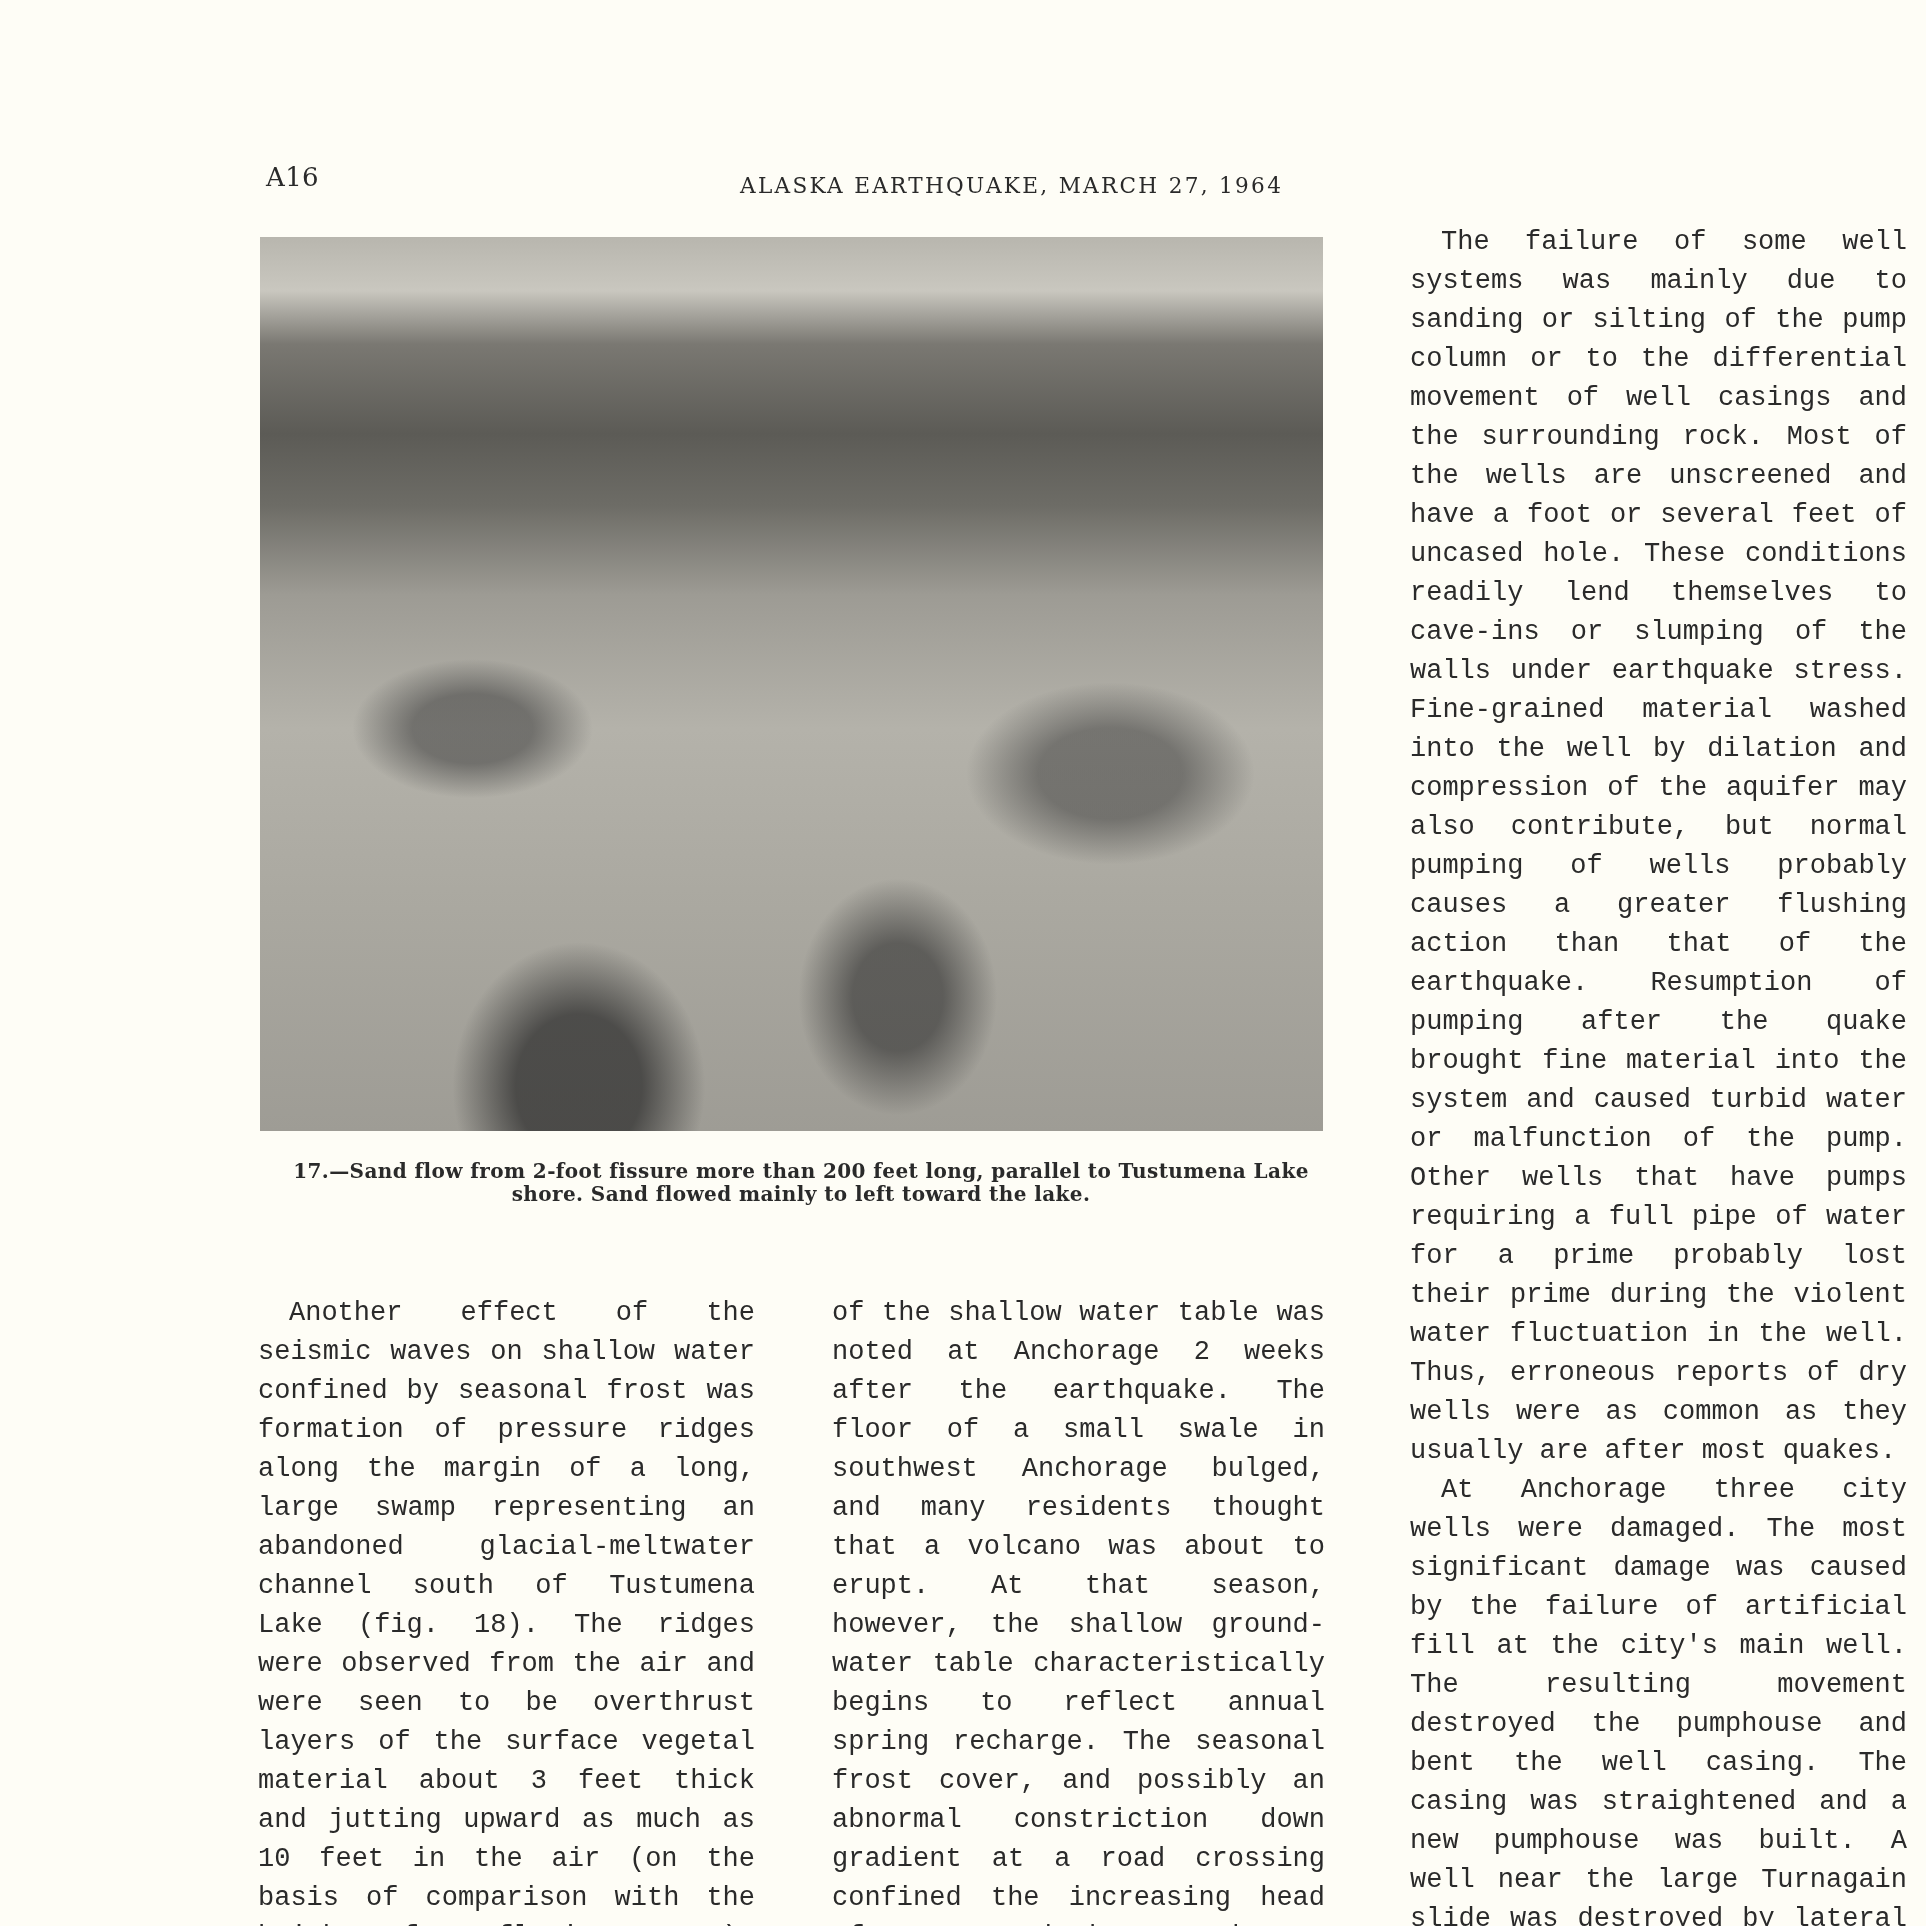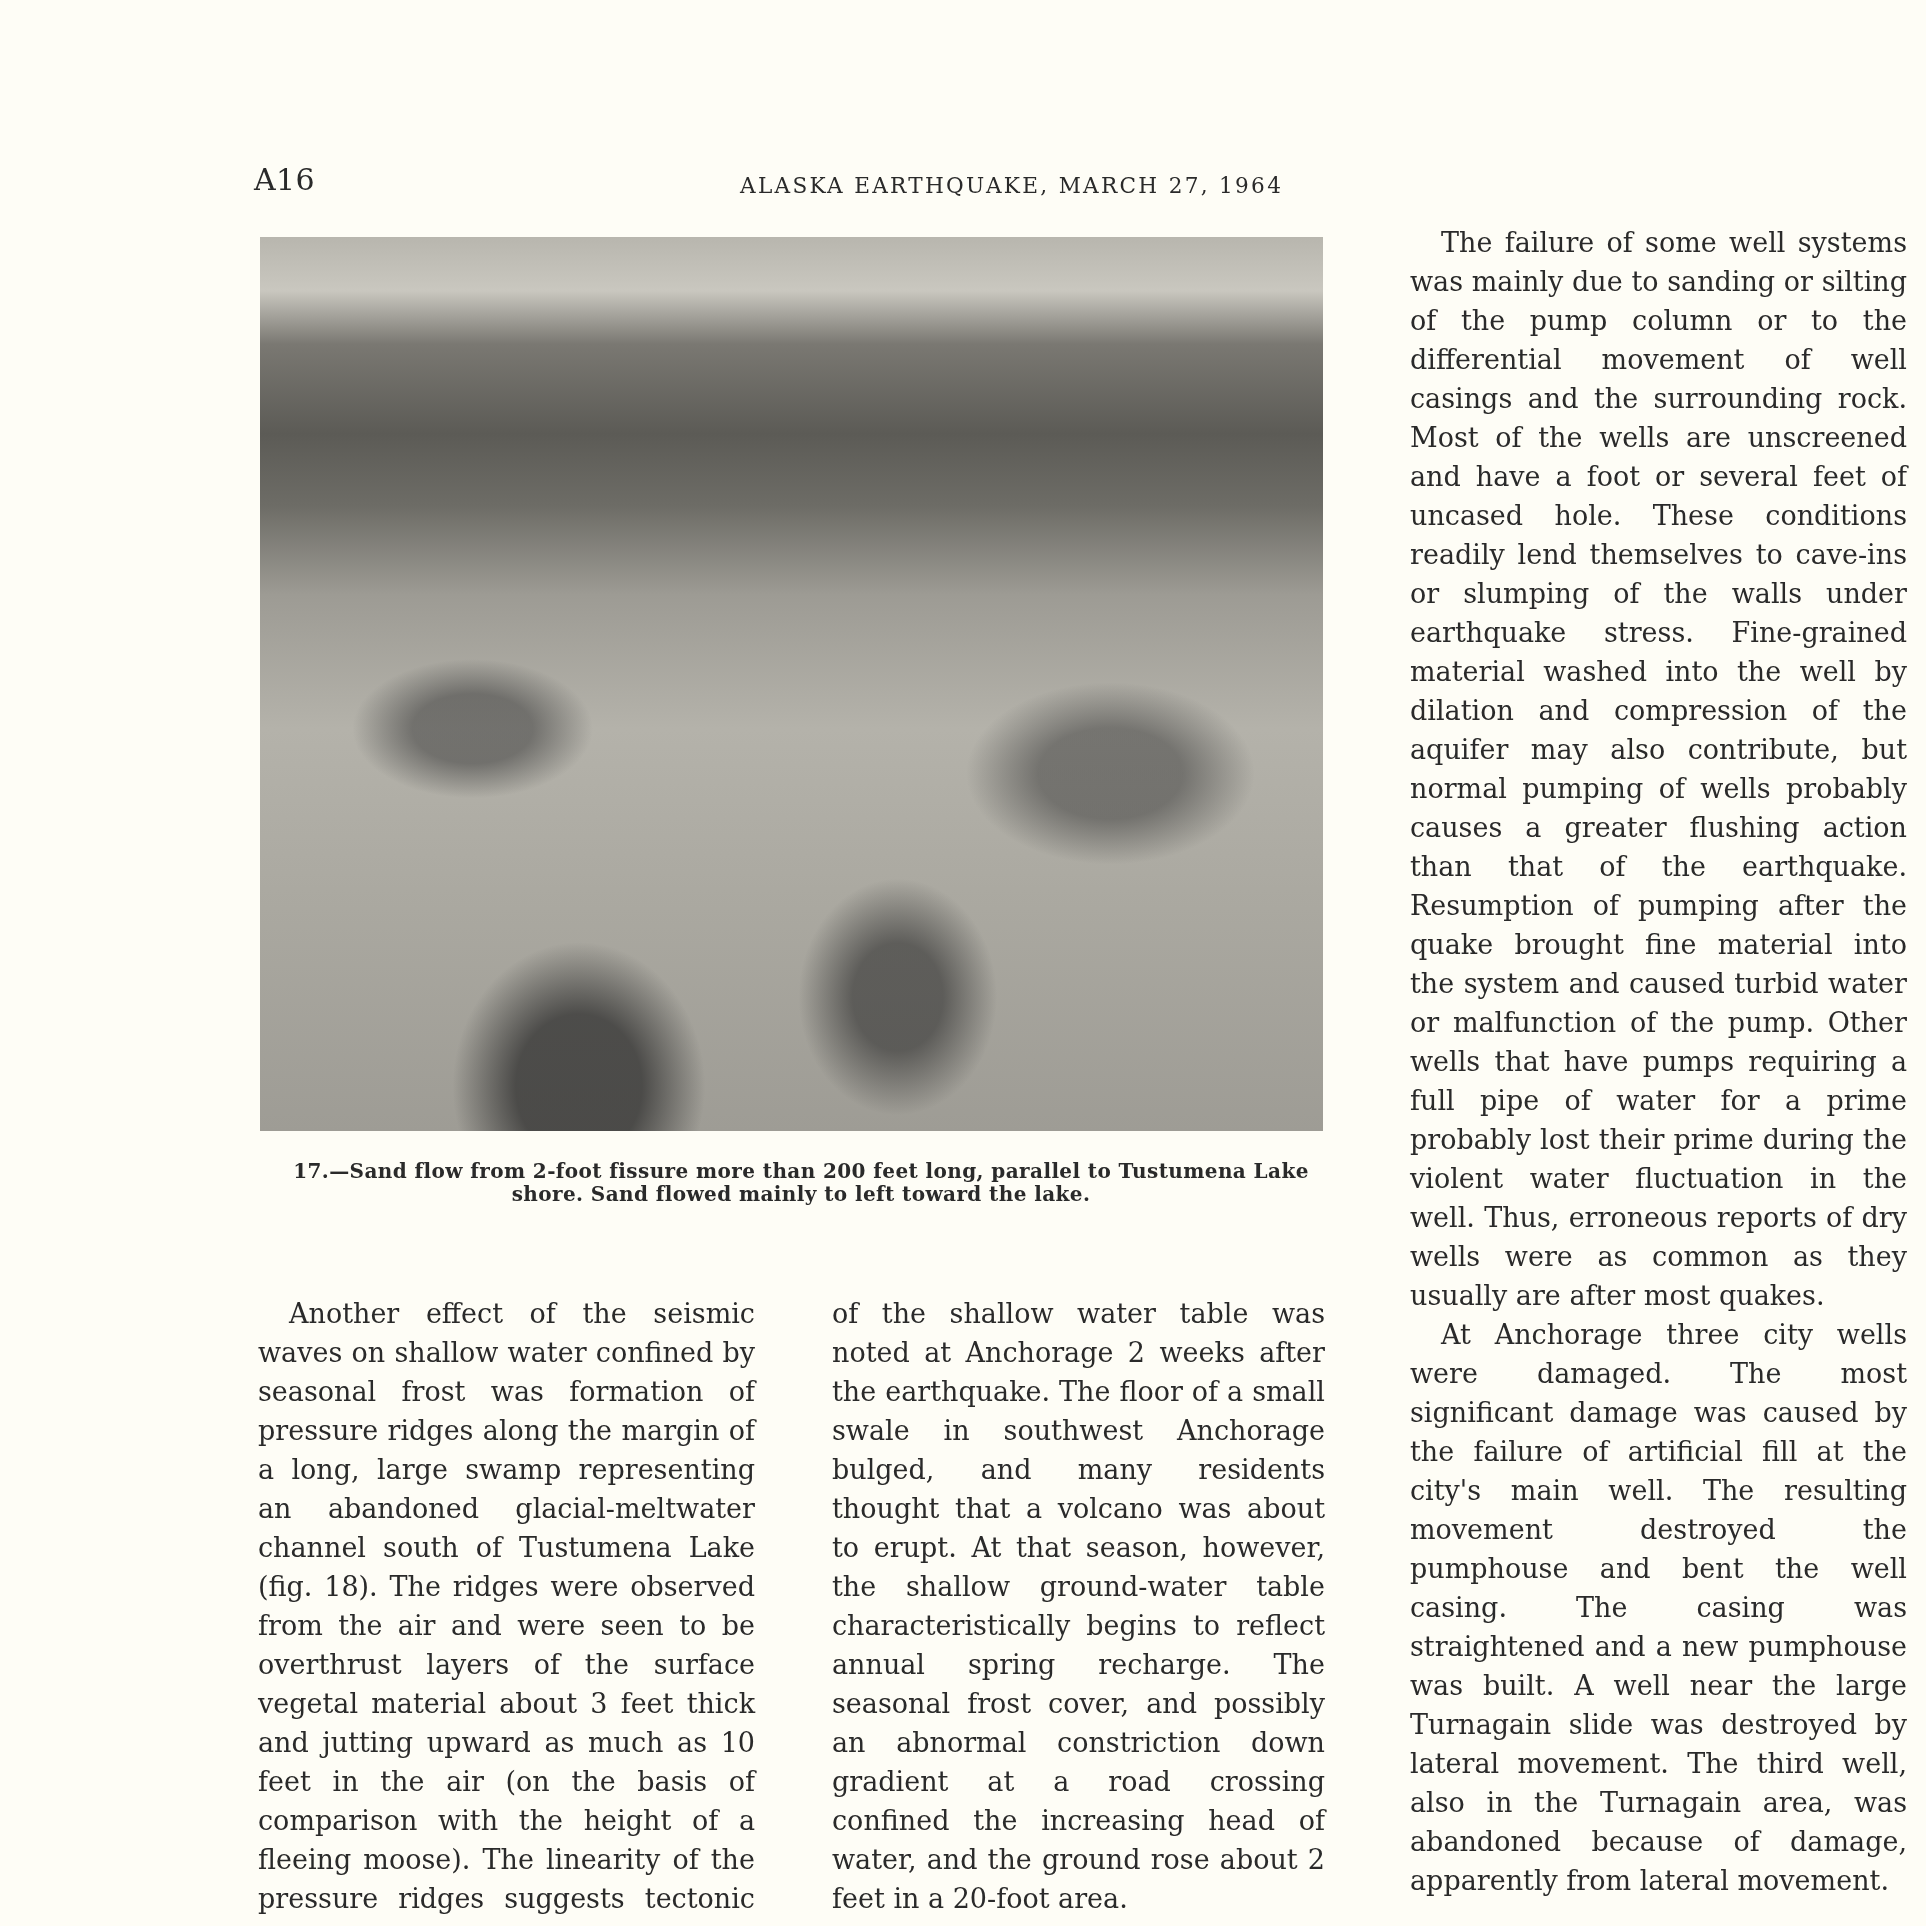--- a/index.html
+++ b/index.html
@@ -5,22 +5,22 @@
   html, body { margin: 0; padding: 0; }
   body {
     width: 2046px; height: 2593px;
     background: #fefdf6;
     font-family: "DejaVu Serif", "Liberation Serif", serif;
     color: #2a2a2a;
     position: relative;
     overflow: hidden;
   }
   .page-number {
-    position: absolute; left: 254px; top: 162px;
-    font-size: 30px; letter-spacing: 0.4px;
+    position: absolute; left: 266px; top: 162px;
+    font-size: 26px; letter-spacing: 0.4px;
   }
   .running-head {
     position: absolute; left: 740px; top: 173px;
     font-size: 21.6px; letter-spacing: 2.3px;
   }
   .figure {
     position: absolute; left: 260px; top: 237px;
     width: 1063px; height: 894px;
     background:
       radial-gradient(ellipse at 30% 95%, rgba(40,40,40,0.7) 0 6%, transparent 12%),
@@ -33,21 +33,21 @@
   }
   .figure-caption {
     position: absolute; left: 281px; top: 1160px; width: 1040px;
     text-align: center; font-size: 20px; line-height: 23px;
     font-weight: bold; letter-spacing: 0.4px;
   }
   .col {
     position: absolute; font-size: 27px; line-height: 39px;
     text-align: justify;
   }
-  .col p { margin: 0; text-indent: 31px; }
+  .col p { margin: 0; text-indent: 31px; font-family: Liberation Mono, monospace; }
   .col p.cont { text-indent: 0; }
   .col-left { left: 258px; top: 1294px; width: 497px; }
   .col-mid { left: 832px; top: 1294px; width: 493px; }
   .col-right { left: 1410px; top: 223px; width: 497px; }
   .section-heading {
     font-size: 23px; font-weight: bold; letter-spacing: 0.8px;
     margin: 0 0 7.7px 0; text-align: left;
   }
 </style>
 </head>

